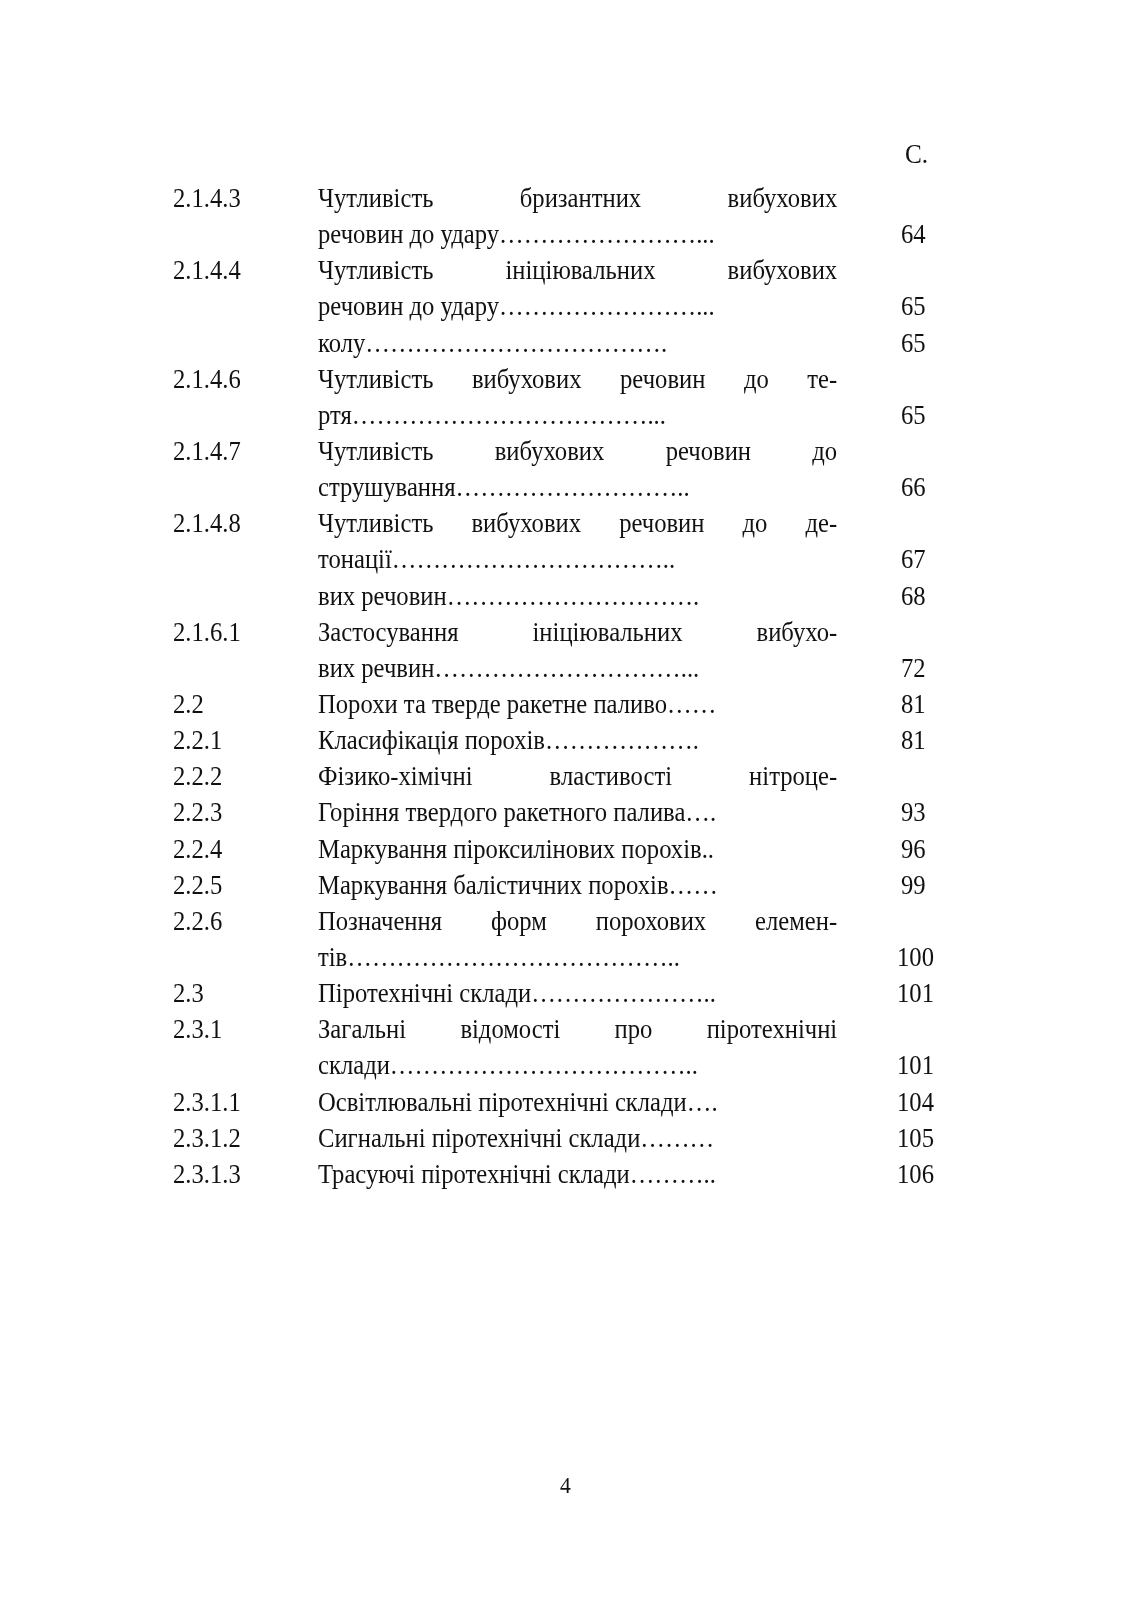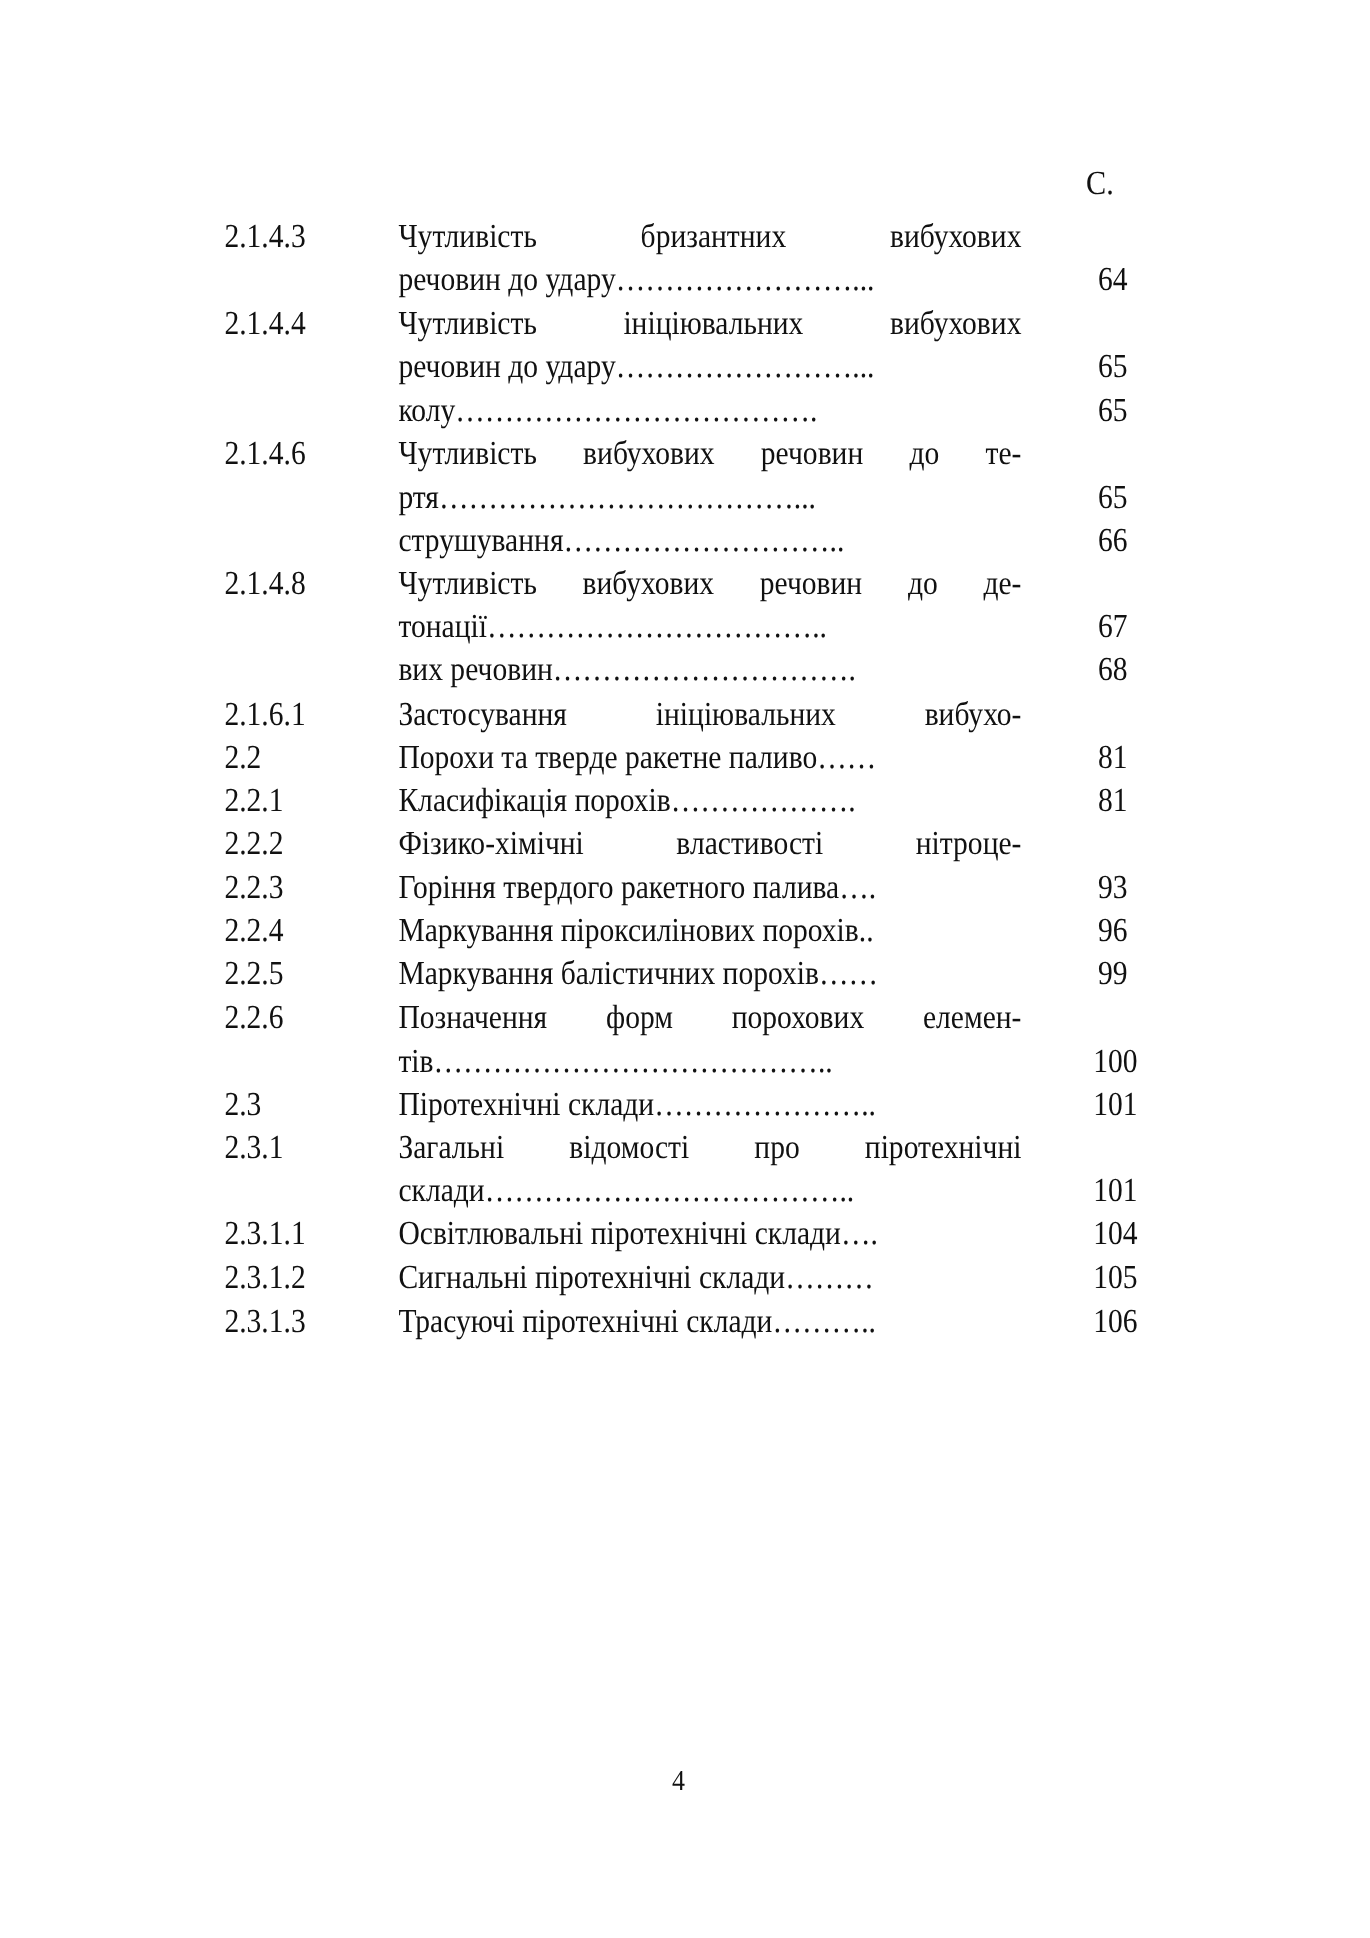--- a/index.html
+++ b/index.html
@@ -25,21 +25,21 @@
       position: absolute;
       left: 905px;
       top: 136px;
       font-size: 28px;
       line-height: 36px;
       transform: scaleX(0.9);
       transform-origin: left top;
     }
     .toc {
       position: absolute;
-      left: 187px;
+      left: 173px;
       top: 180px;
       width: 780px;
     }
     .line {
       position: relative;
       height: 36.15px;
       line-height: 36.15px;
       font-size: 28px;
       white-space: nowrap;
     }
@@ -113,38 +113,46 @@
       </div>
       <div class="line">
         <span class="num">2.1.4.6</span>
         <span class="title">Чутливість вибухових речовин до те-</span>
       </div>
       <div class="line">
         <span class="title nojust">ртя………………………………...</span>
         <span class="pg">65</span>
       </div>
       <div class="line">
+        <span class="num">2.1.4.7</span>
+        <span class="title">Чутливість вибухових речовин до</span>
+      </div>
+      <div class="line">
         <span class="title nojust">струшування………………………..</span>
         <span class="pg">66</span>
       </div>
       <div class="line">
         <span class="num">2.1.4.8</span>
         <span class="title">Чутливість вибухових речовин до де-</span>
       </div>
       <div class="line">
         <span class="title nojust">тонації……………………………..</span>
         <span class="pg">67</span>
       </div>
       <div class="line">
         <span class="title nojust">вих речовин………………………….</span>
         <span class="pg">68</span>
       </div>
       <div class="line">
         <span class="num">2.1.6.1</span>
         <span class="title">Застосування ініціювальних вибухо-</span>
+      </div>
+      <div class="line">
+        <span class="title nojust">вих речвин…………………………...</span>
+        <span class="pg">72</span>
       </div>
       <div class="line">
         <span class="num">2.2</span>
         <span class="title nojust">Порохи та тверде ракетне паливо……</span>
         <span class="pg">81</span>
       </div>
       <div class="line">
         <span class="num">2.2.1</span>
         <span class="title nojust">Класифікація порохів……………….</span>
         <span class="pg">81</span>

